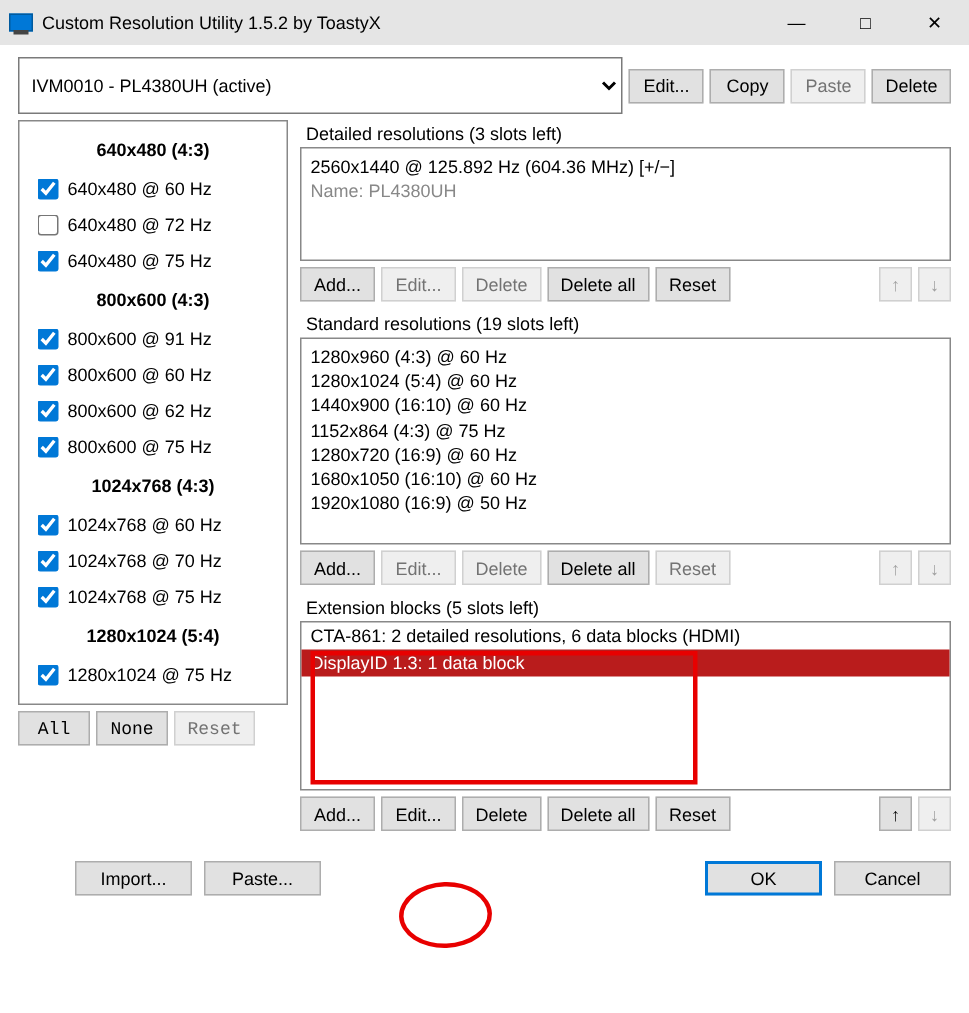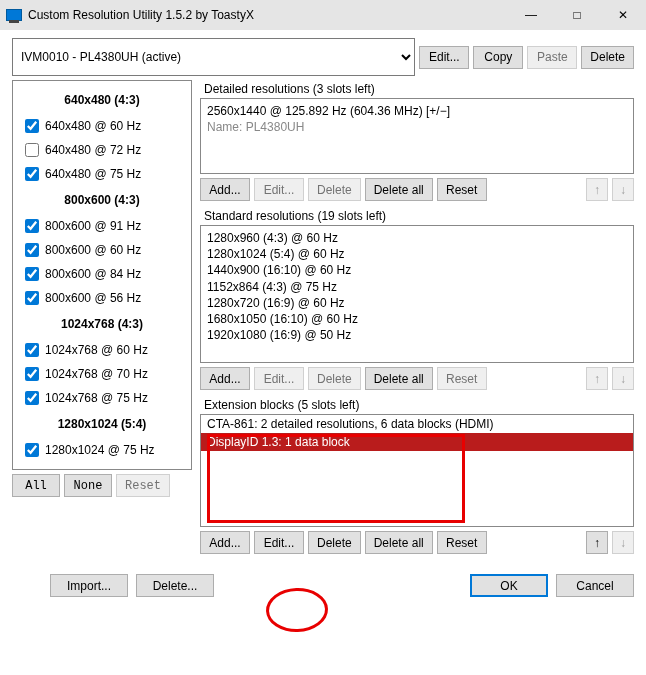--- a/index.html
+++ b/index.html
@@ -173,25 +173,25 @@
         <label class="res-row">
           <input type="checkbox" checked="" style="">
           <span>800x600 @ 91 Hz</span>
         </label>
         <label class="res-row">
           <input type="checkbox" checked="" style="">
           <span>800x600 @ 60 Hz</span>
         </label>
         <label class="res-row">
           <input type="checkbox" checked="" style="">
-          <span>800x600 @ 84 Hz</span>
-        </label>
-        <label class="res-row">
-          <input type="checkbox" checked="" style="">
-          <span>800x600 @ 56 Hz</span>
+          <span>800x600 @ 62 Hz</span>
+        </label>
+        <label class="res-row">
+          <input type="checkbox" checked="" style="">
+          <span>800x600 @ 75 Hz</span>
         </label>
         <div class="cat">1024x768 (4:3)</div>
         <label class="res-row">
           <input type="checkbox" checked="" style="">
           <span>1024x768 @ 60 Hz</span>
         </label>
         <label class="res-row">
           <input type="checkbox" checked="" style="">
           <span>1024x768 @ 70 Hz</span>
         </label>
@@ -269,20 +269,20 @@
         <div class="spacer"></div>
         <button class="arrowbtn">↑</button>
         <button class="arrowbtn" disabled="">↓</button>
       </div>
     </div>
   </div>
 </div>
 
 <div class="bottombar">
   <button>Import...</button>
-  <button>Delete...</button>
+  <button>Paste...</button>
   <div class="spacer"></div>
   <button class="defaultbtn">OK</button>
   <button>Cancel</button>
 </div>
 
 <div class="redbox" style="left:207px;top:434px;width:258px;height:89px;"></div>
 <div class="redcircle" style="left:266px;top:588px;"></div>
 
 </body></html>

